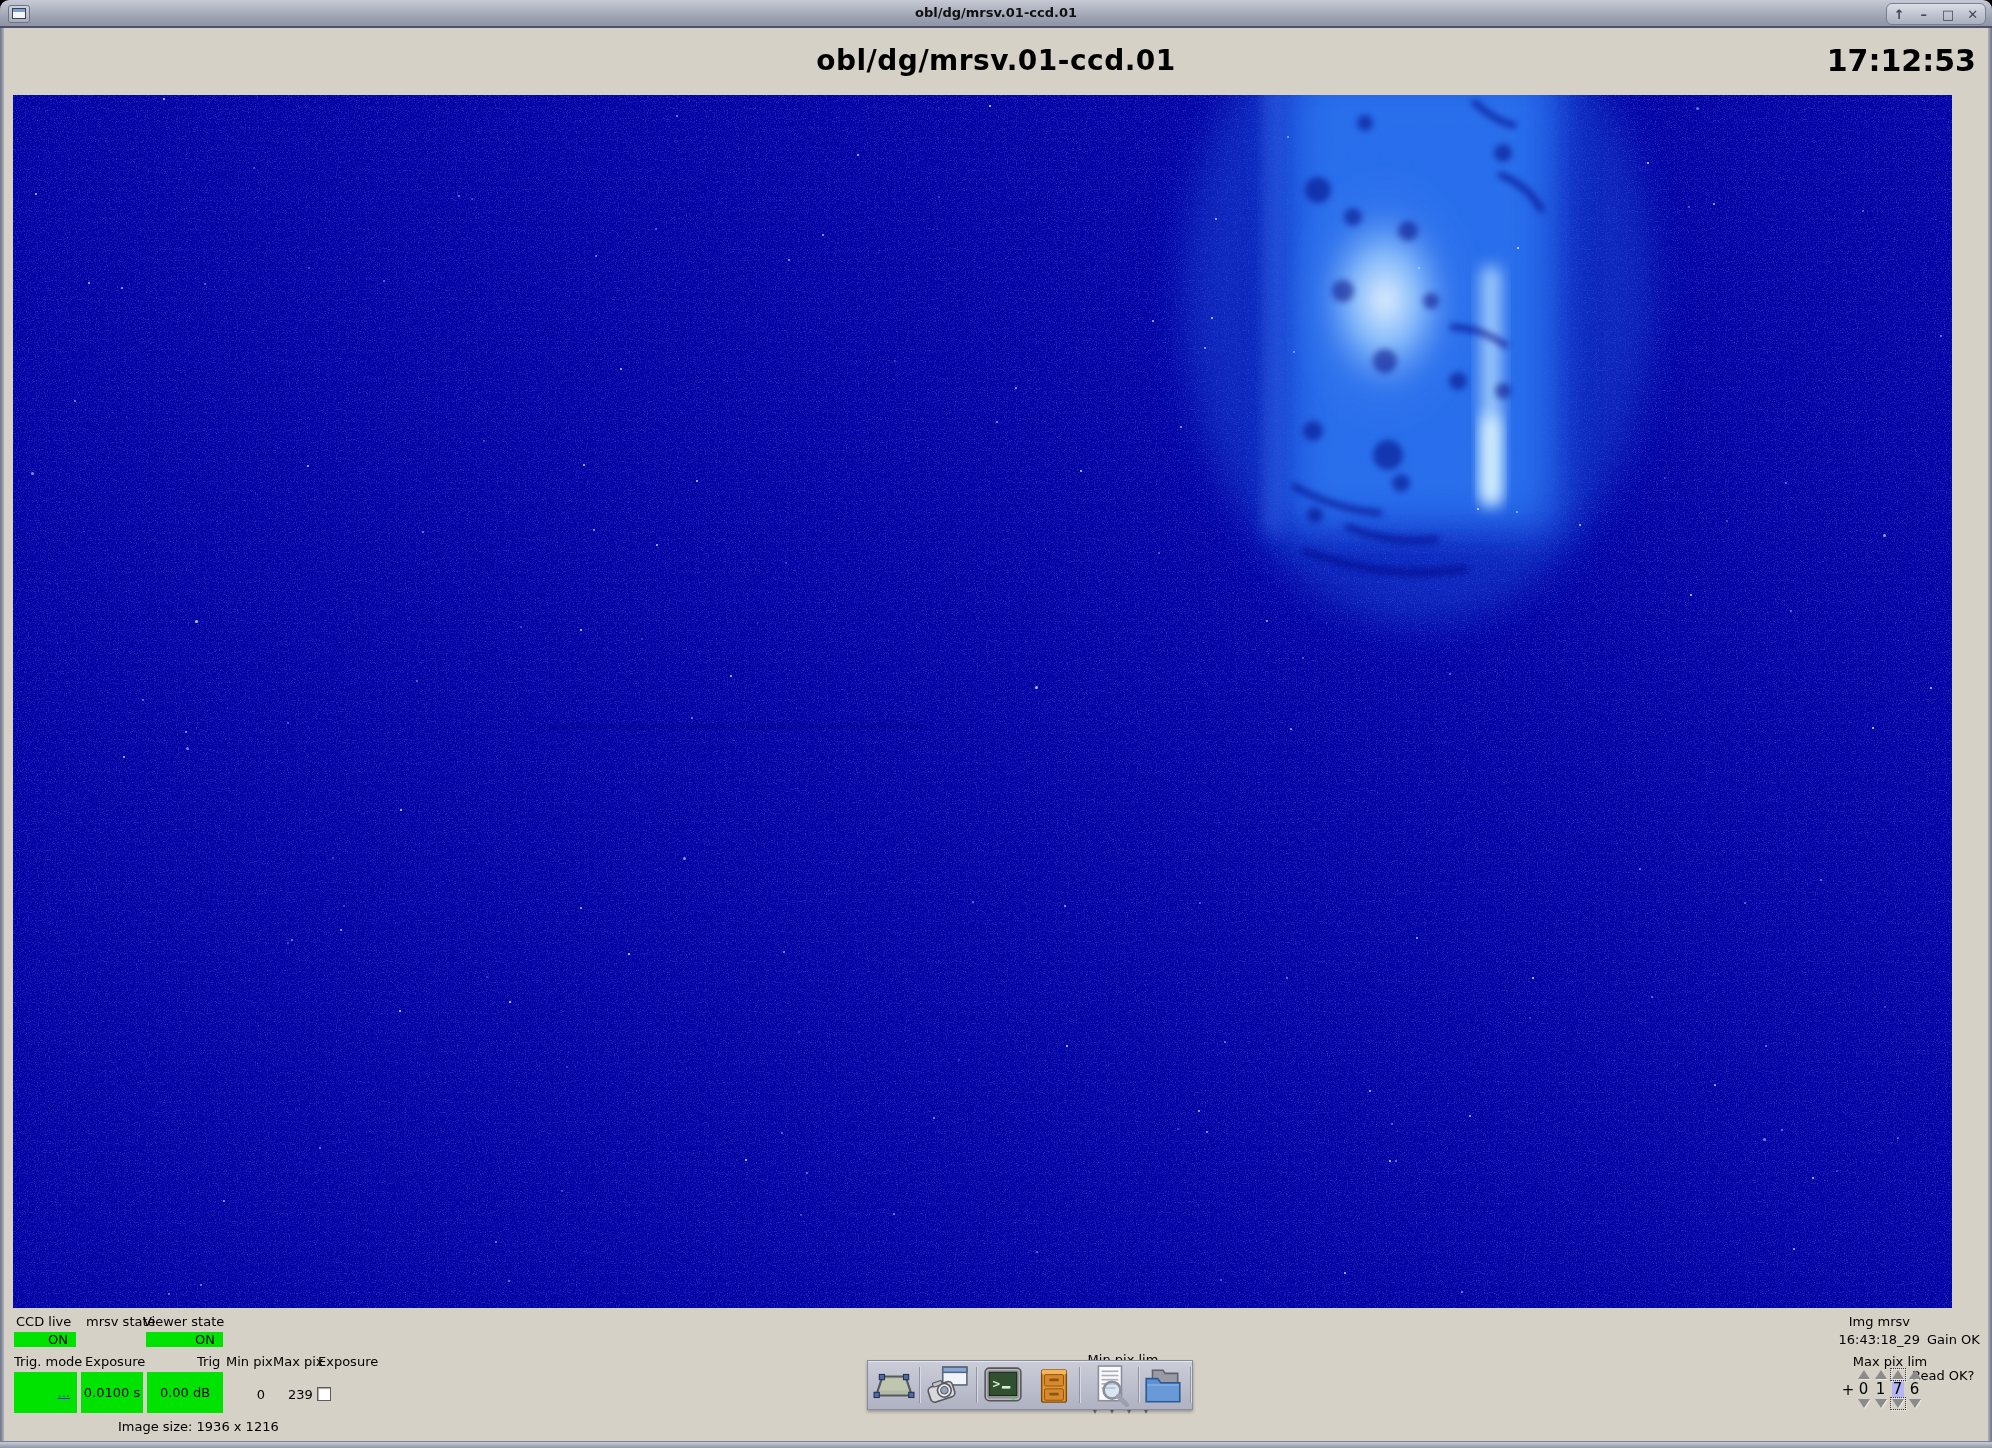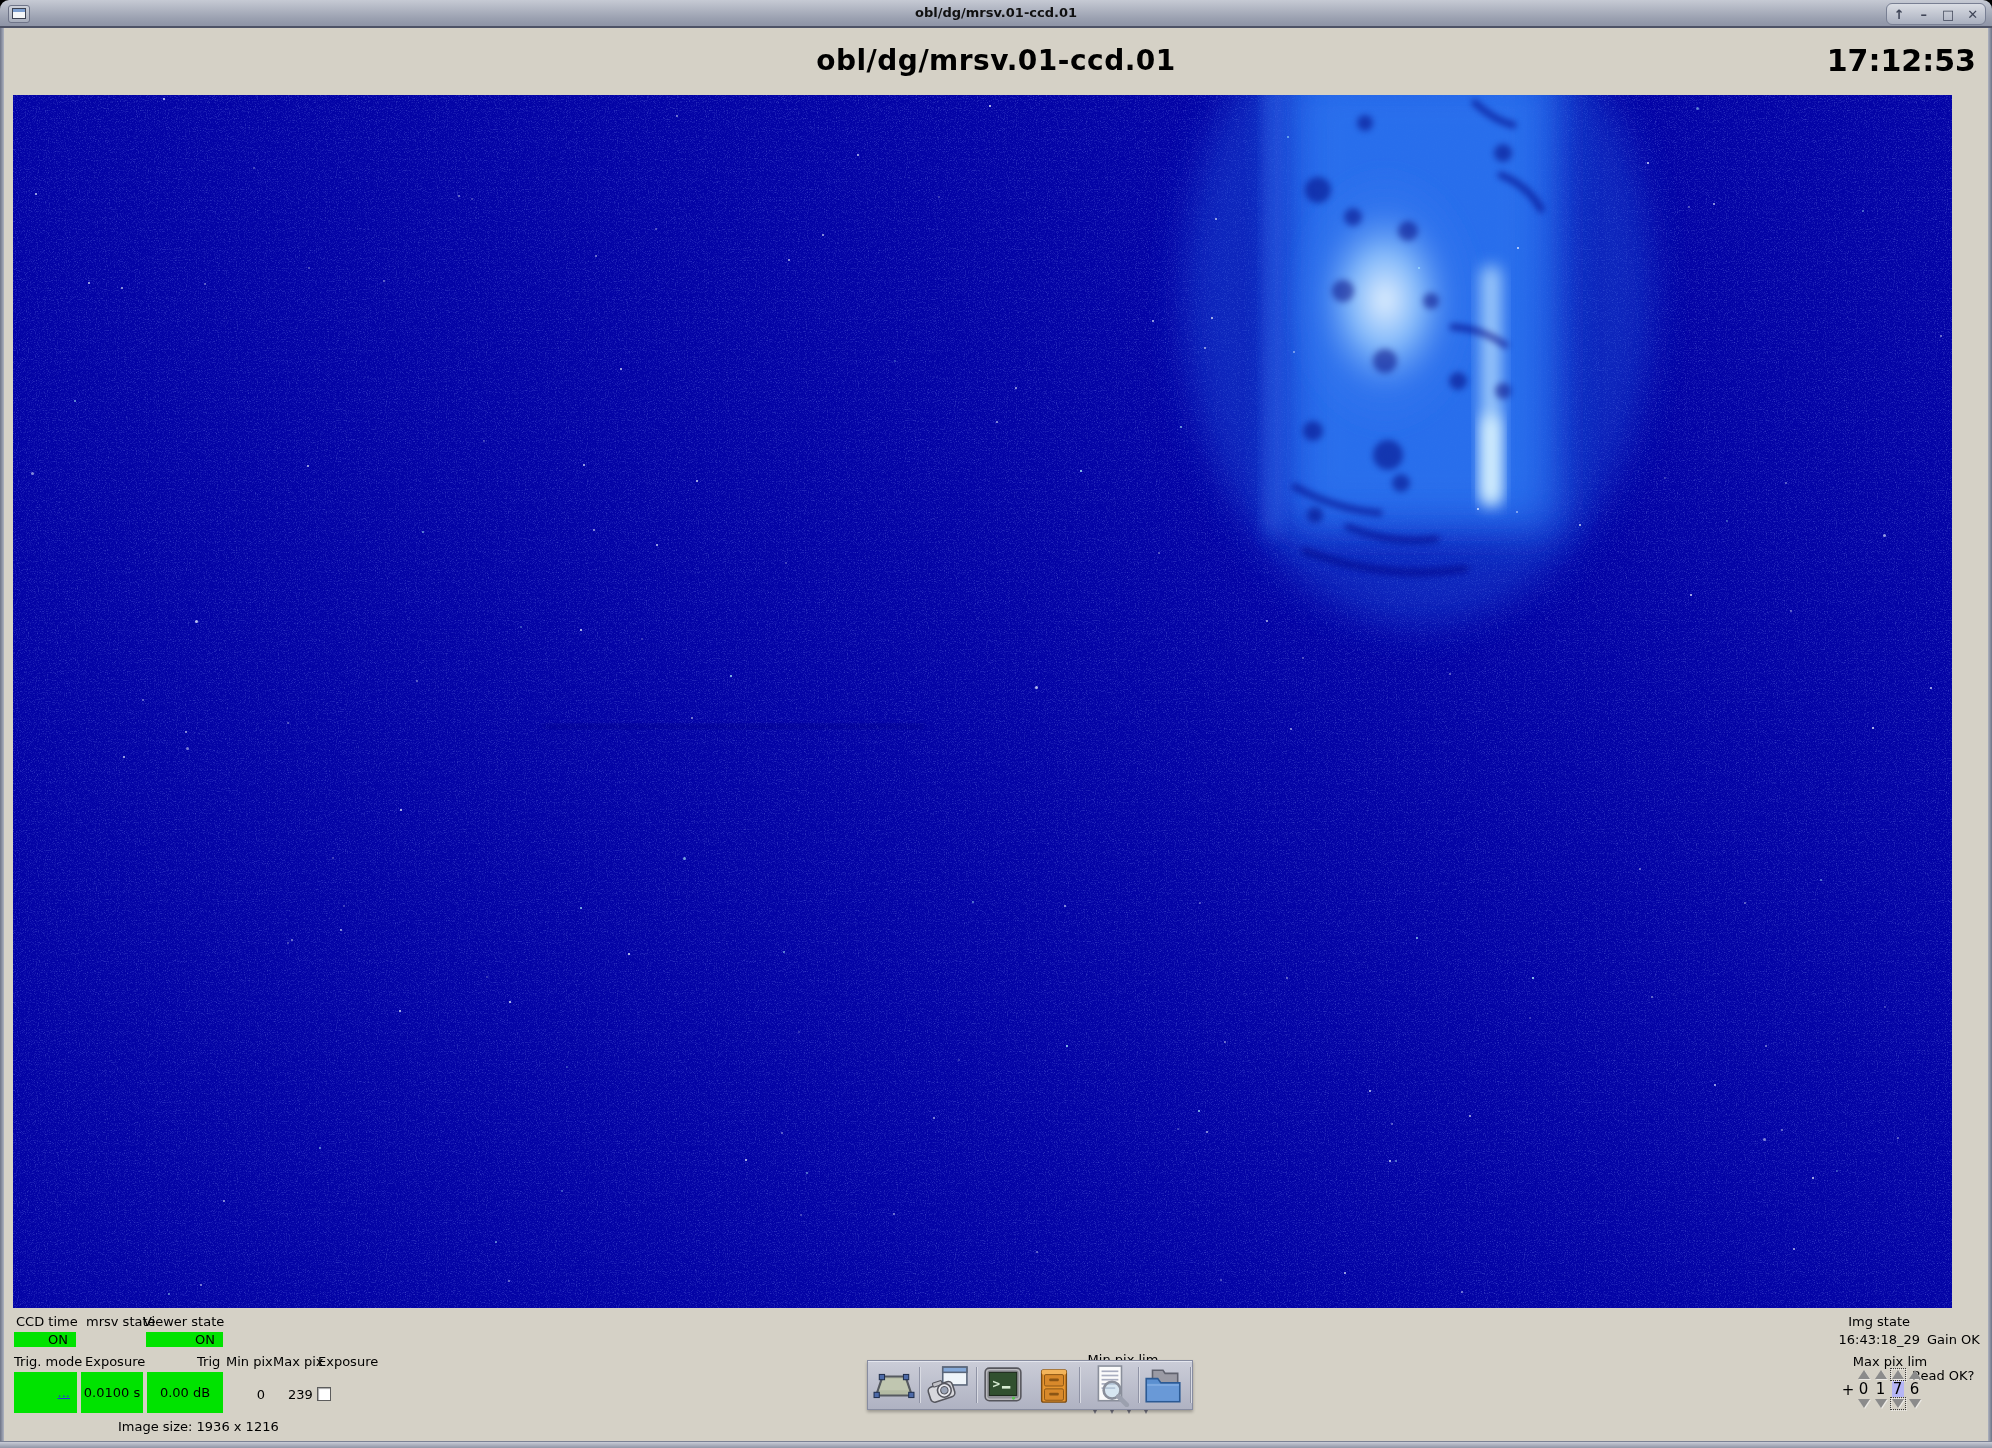--- a/index.html
+++ b/index.html
@@ -308,21 +308,21 @@
       <i class="hotpx" style="left: 1331.37px; top: 1176.97px; opacity: 0.86;"></i>
       <i class="hotpx" style="left: 1565.69px; top: 429.444px; opacity: 0.88;"></i>
       <i class="hotpx" style="left: 495.671px; top: 905.515px; opacity: 0.96;"></i>
       <i class="hotpx" style="left: 210.461px; top: 1104.71px; opacity: 0.72;"></i>
       <i class="hotpx" style="left: 274.477px; top: 626.746px; opacity: 0.43;"></i>
       <i class="hotpx" style="left: 386.622px; top: 713.771px; opacity: 0.98;"></i>
       <i class="hotpx" style="left: 925.163px; top: 100.762px; opacity: 0.35;"></i>
       <i class="hotpx" style="left: 1163.9px; top: 1033.07px; opacity: 0.33;"></i>
     </div>
 
-  <span class="lbl" style="left:16px;top:1314px;">CCD time</span>
+  <span class="lbl" style="left:16px;top:1314px;">CCD live</span>
   <span class="lbl" style="left:86px;top:1314px;">mrsv state</span>
   <span class="lbl" style="left:143px;top:1314px;">Viewer state</span>
 
   <div class="badge" style="left:14px;top:1332px;width:62px;">ON</div>
   <div class="badge" style="left:146px;top:1332px;width:77px;">ON</div>
 
   <span class="lbl" style="left:14px;top:1354px;">Trig. mode</span>
   <span class="lbl" style="left:85px;top:1354px;">Exposure</span>
   <span class="lbl" style="left:197px;top:1354px;">Trig</span>
   <span class="lbl" style="left:226px;top:1354px;">Min pix</span>
@@ -339,21 +339,21 @@
   <div class="checkbox" style="left:317px;top:1387px;"></div>
 
   <span class="lbl" style="left:118px;top:1419px;">Image size: 1936 x 1216</span>
 
   <span class="lbl minpixlim-lbl" style="left:1083px;top:1352px;width:80px;text-align:center;">Min pix lim</span>
   <i class="wtip" style="left:1090px;top:1404px;"></i>
   <i class="wtip" style="left:1107px;top:1404px;"></i>
   <i class="wtip" style="left:1124px;top:1404px;"></i>
   <i class="wtip" style="left:1141px;top:1404px;"></i>
 
-  <span class="lbl" style="left:1840px;top:1314px;width:70px;text-align:right;">Img state</span>
+  <span class="lbl" style="left:1840px;top:1314px;width:70px;text-align:right;">Img mrsv</span>
   <span class="lbl" style="left:1912px;top:1368px;">Read OK?</span>
   <span class="lbl" style="left:1820px;top:1332px;width:100px;text-align:right;">16:43:18_29</span>
   <span class="lbl" style="left:1927px;top:1332px;">Gain OK</span>
   <span class="lbl" style="left:1845px;top:1354px;width:90px;text-align:center;">Max pix lim</span>
 
   <div class="wheel" style="left:1842px;top:1370px;">
     <span class="wsign">+</span>
     <div class="wcol">
       <span class="warr up"></span>
       <span class="wdigit">0</span>

